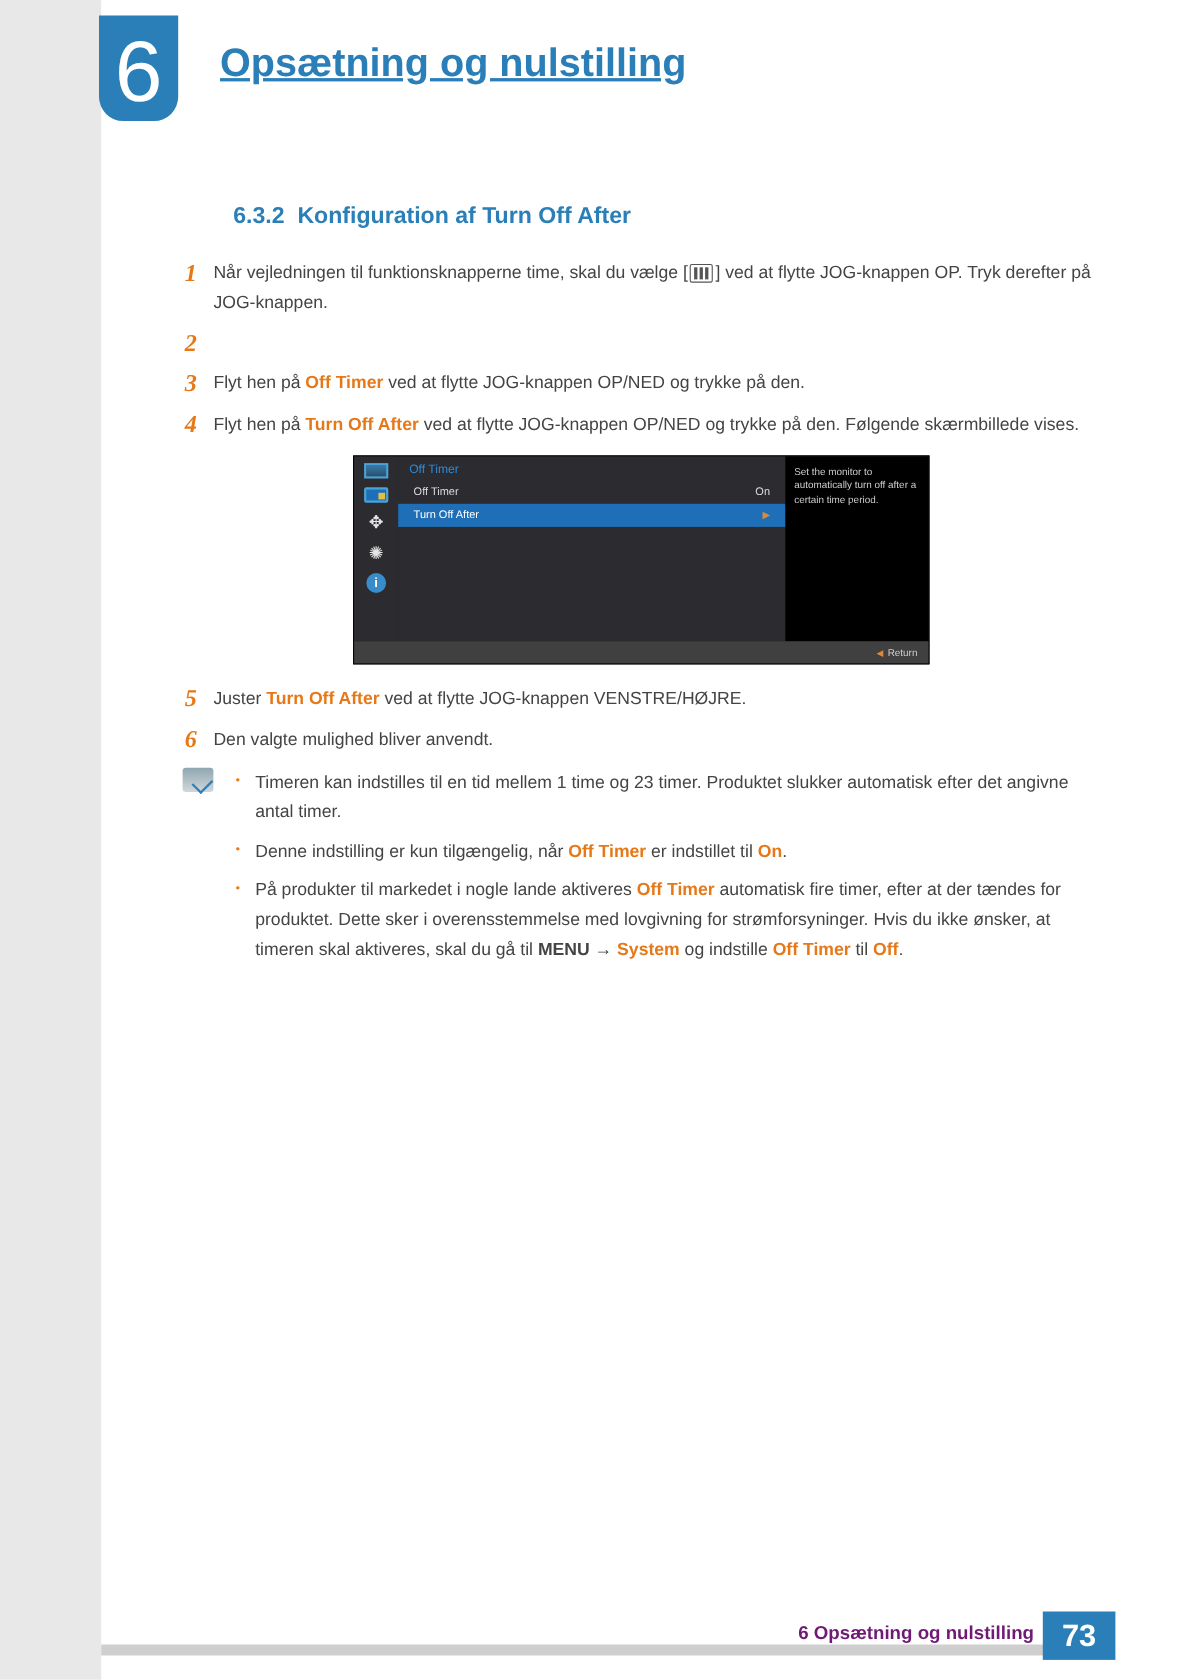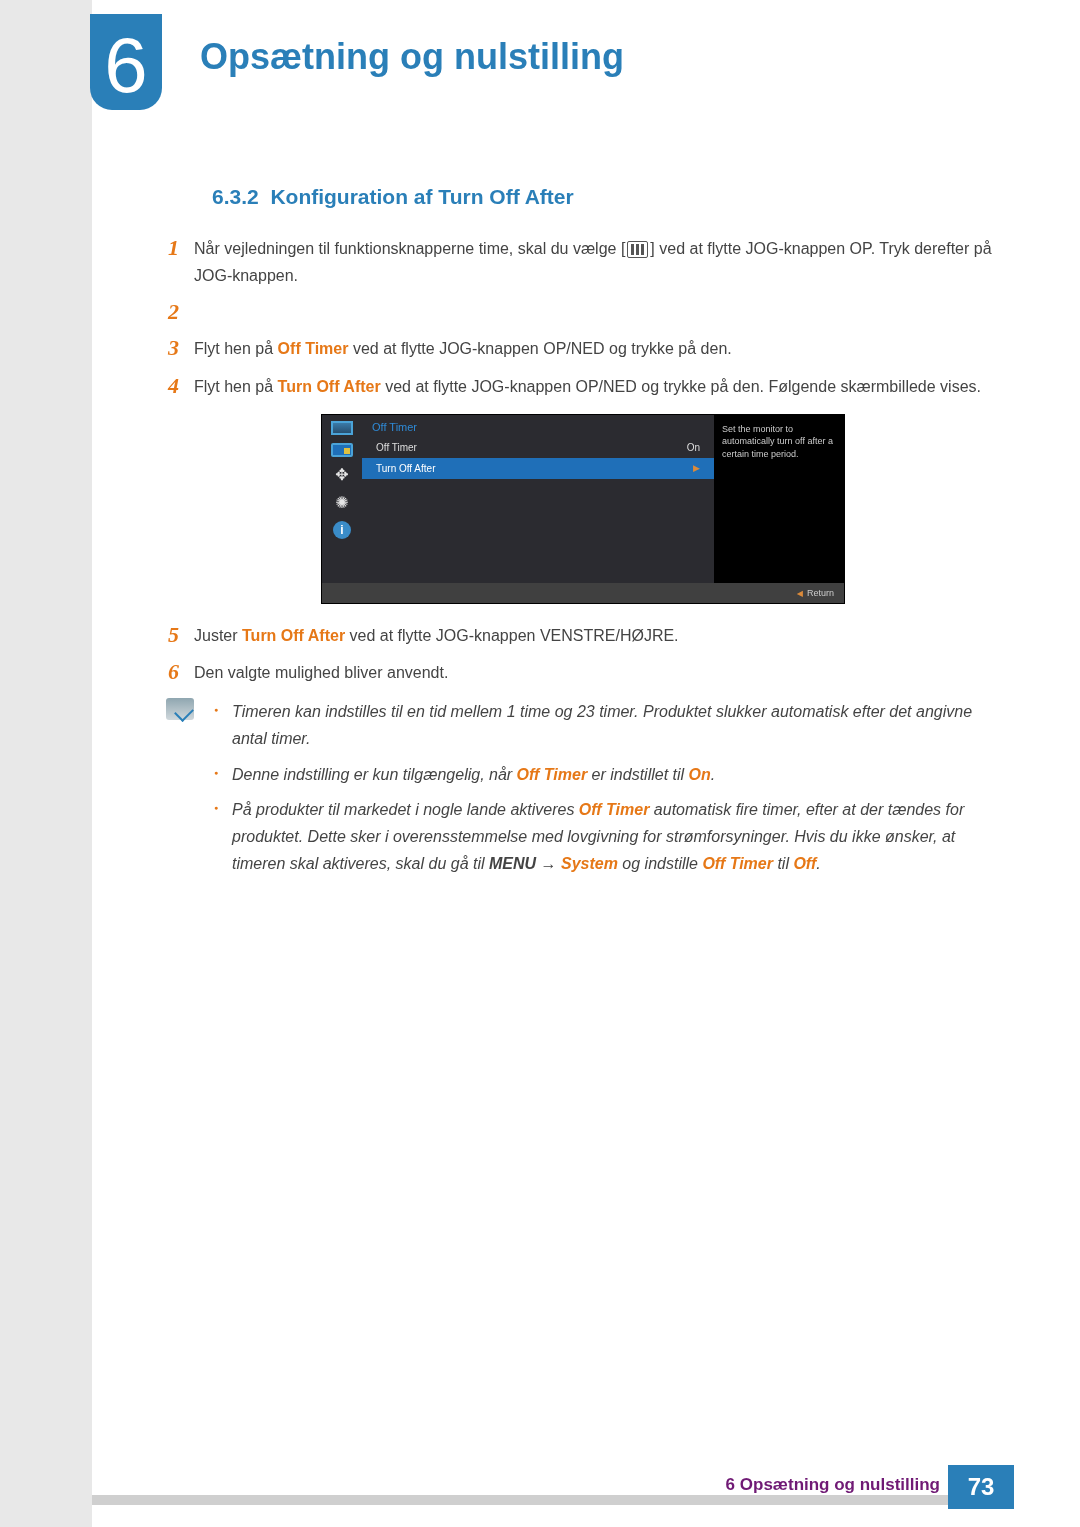--- a/index.html
+++ b/index.html
@@ -39,20 +39,21 @@
     line-height: 1;
     font-family: Arial, sans-serif;
   }
   .chapter-title {
     position: absolute;
     left: 200px;
     top: 36px;
     font-size: 36px;
     font-weight: bold;
     color: #2a7fb8;
+    text-decoration: underline;
   }
   .content {
     position: absolute;
     left: 168px;
     top: 185px;
     width: 830px;
   }
   .section-heading {
     color: #2a7fb8;
     font-size: 21px;
@@ -191,21 +192,20 @@
     transform: rotate(-45deg);
   }
   .note-list { flex: 1; }
   .note-item {
     font-size: 16px;
     line-height: 1.7;
     color: #444;
     position: relative;
     padding-left: 20px;
     margin-bottom: 8px;
-    font-style: italic;
   }
   .note-item::before {
     content: "●";
     position: absolute;
     left: 2px;
     top: 6px;
     font-size: 7px;
     color: #e67817;
   }
   .note-item .hl { color: #e67817; font-weight: bold; }
@@ -230,21 +230,21 @@
     position: absolute;
     right: 66px;
     bottom: 18px;
     width: 66px;
     height: 44px;
     background: #2a7fb8;
     color: #fff;
     display: flex;
     align-items: center;
     justify-content: center;
-    font-size: 24px;
+    font-size: 28px;
     font-weight: bold;
   }
 </style>
 </head>
 <body>
 
 <div class="left-margin"></div>
 
 <div class="chapter-badge">
   <span>6</span>

